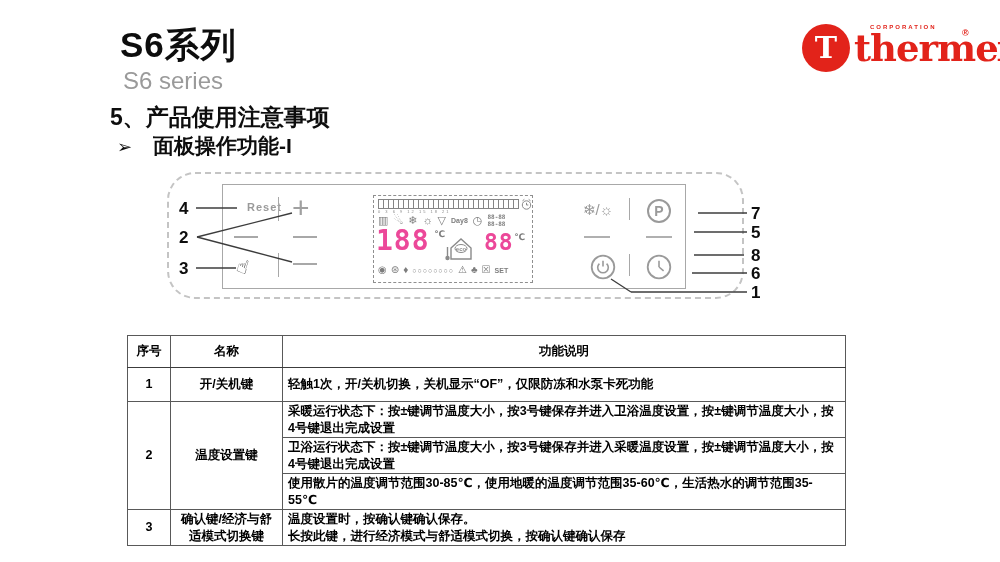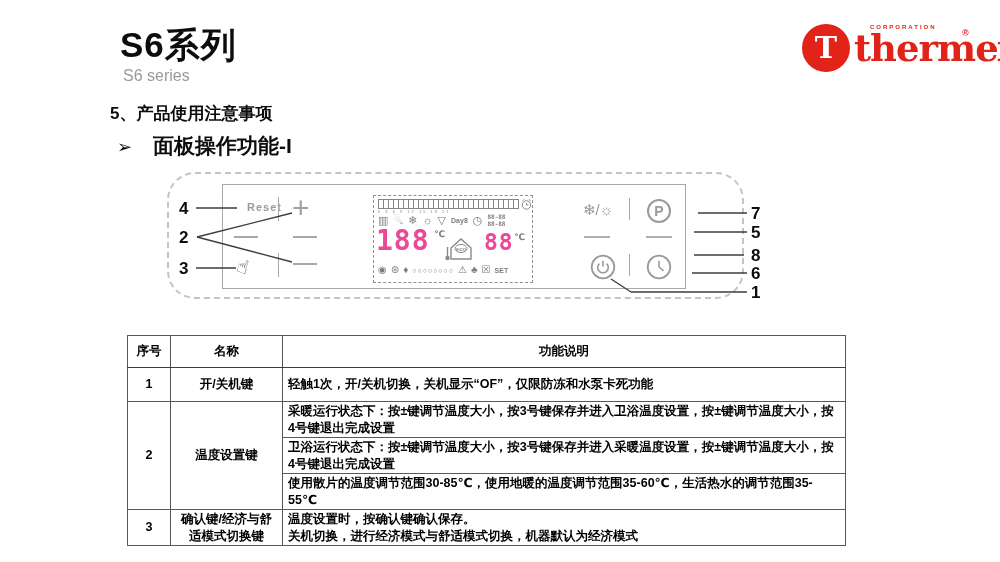--- a/index.html
+++ b/index.html
@@ -5,33 +5,33 @@
   html,body{margin:0;padding:0;}
   body{
     width:1000px;height:562px;position:relative;background:#ffffff;
     font-family:"Liberation Sans","DejaVu Sans",sans-serif;color:#111;
     overflow:hidden;
   }
   .abs{position:absolute;}
 
   
   .series-title{left:120px;top:22px;font-size:35px;font-weight:800;letter-spacing:1px;color:#0d0d0d;}
-  .series-sub{left:123px;top:67px;font-size:16px;color:#9a9a9a;}
+  .series-sub{left:123px;top:67px;font-size:24px;color:#9a9a9a;}
 
   .logo{left:800px;top:18px;width:180px;height:58px;}
   .logo-mark{position:absolute;left:2px;top:6px;width:48px;height:48px;border-radius:50%;
     background:#e2231a;color:#fff;display:flex;align-items:center;justify-content:center;
     font-family:"DejaVu Serif","Liberation Serif",serif;font-weight:bold;font-size:30px;line-height:1;}
   .logo-corp{position:absolute;left:70px;top:6px;font-size:6px;letter-spacing:2px;color:#e2231a;font-weight:bold;}
   .logo-brand{position:absolute;left:54px;top:8px;font-size:37px;font-weight:bold;color:#e2231a;
     font-family:"DejaVu Serif","Liberation Serif",serif;letter-spacing:-1px;}
   .logo-reg{position:absolute;left:162px;top:10px;font-size:9px;color:#e2231a;font-weight:bold;}
 
   
-  .sec-heading{left:110px;top:102px;font-size:17px;font-weight:bold;color:#0d0d0d;}
+  .sec-heading{left:110px;top:102px;font-size:23px;font-weight:bold;color:#0d0d0d;}
   .sec-bullet{left:117px;top:136px;font-size:18px;color:#0d0d0d;}
   .sec-subheading{left:153px;top:132px;font-size:21px;font-weight:bold;color:#0d0d0d;}
 
   
   .dash-frame{left:167px;top:172px;width:577px;height:127px;border:2px dashed #c4c4c4;border-radius:28px;box-sizing:border-box;}
   .panel{left:222px;top:184px;width:464px;height:105px;border:1px solid #a8a8a8;background:#fff;box-sizing:border-box;}
 
   .reset-label{left:237px;top:201px;font-size:11px;font-weight:bold;color:#9a9a9a;letter-spacing:1px;padding-left:10px;}
   .plus-label{left:292px;top:193px;font-size:30px;font-weight:400;color:#a0a0a0;line-height:1;}
   .vtick{width:1px;background:#a8a8a8;}
@@ -218,17 +218,17 @@
       <td class="cell-l">卫浴运行状态下：按±键调节温度大小，按3号键保存并进入采暖温度设置，按±键调节温度大小，按4号键退出完成设置</td>
     </tr>
     <tr class="r2c">
       <td class="cell-l">使用散片的温度调节范围30-85℃，使用地暖的温度调节范围35-60℃，生活热水的调节范围35-55℃</td>
     </tr>
     <tr class="r3">
       <td class="cell-c">3</td>
       <td class="cell-c">确认键/经济与舒适模式切换键</td>
       <td class="cell-l">
         <span style="display:block;">温度设置时，按确认键确认保存。</span>
-        <span style="display:block;">关机切换，进行经济模式与舒适模式切换，机器默认为经济模式</span>
+        <span style="display:block;">长按此键，进行经济模式与舒适模式切换，按确认键确认保存</span>
       </td>
     </tr>
   </tbody>
 </table>
 
 </body></html>

